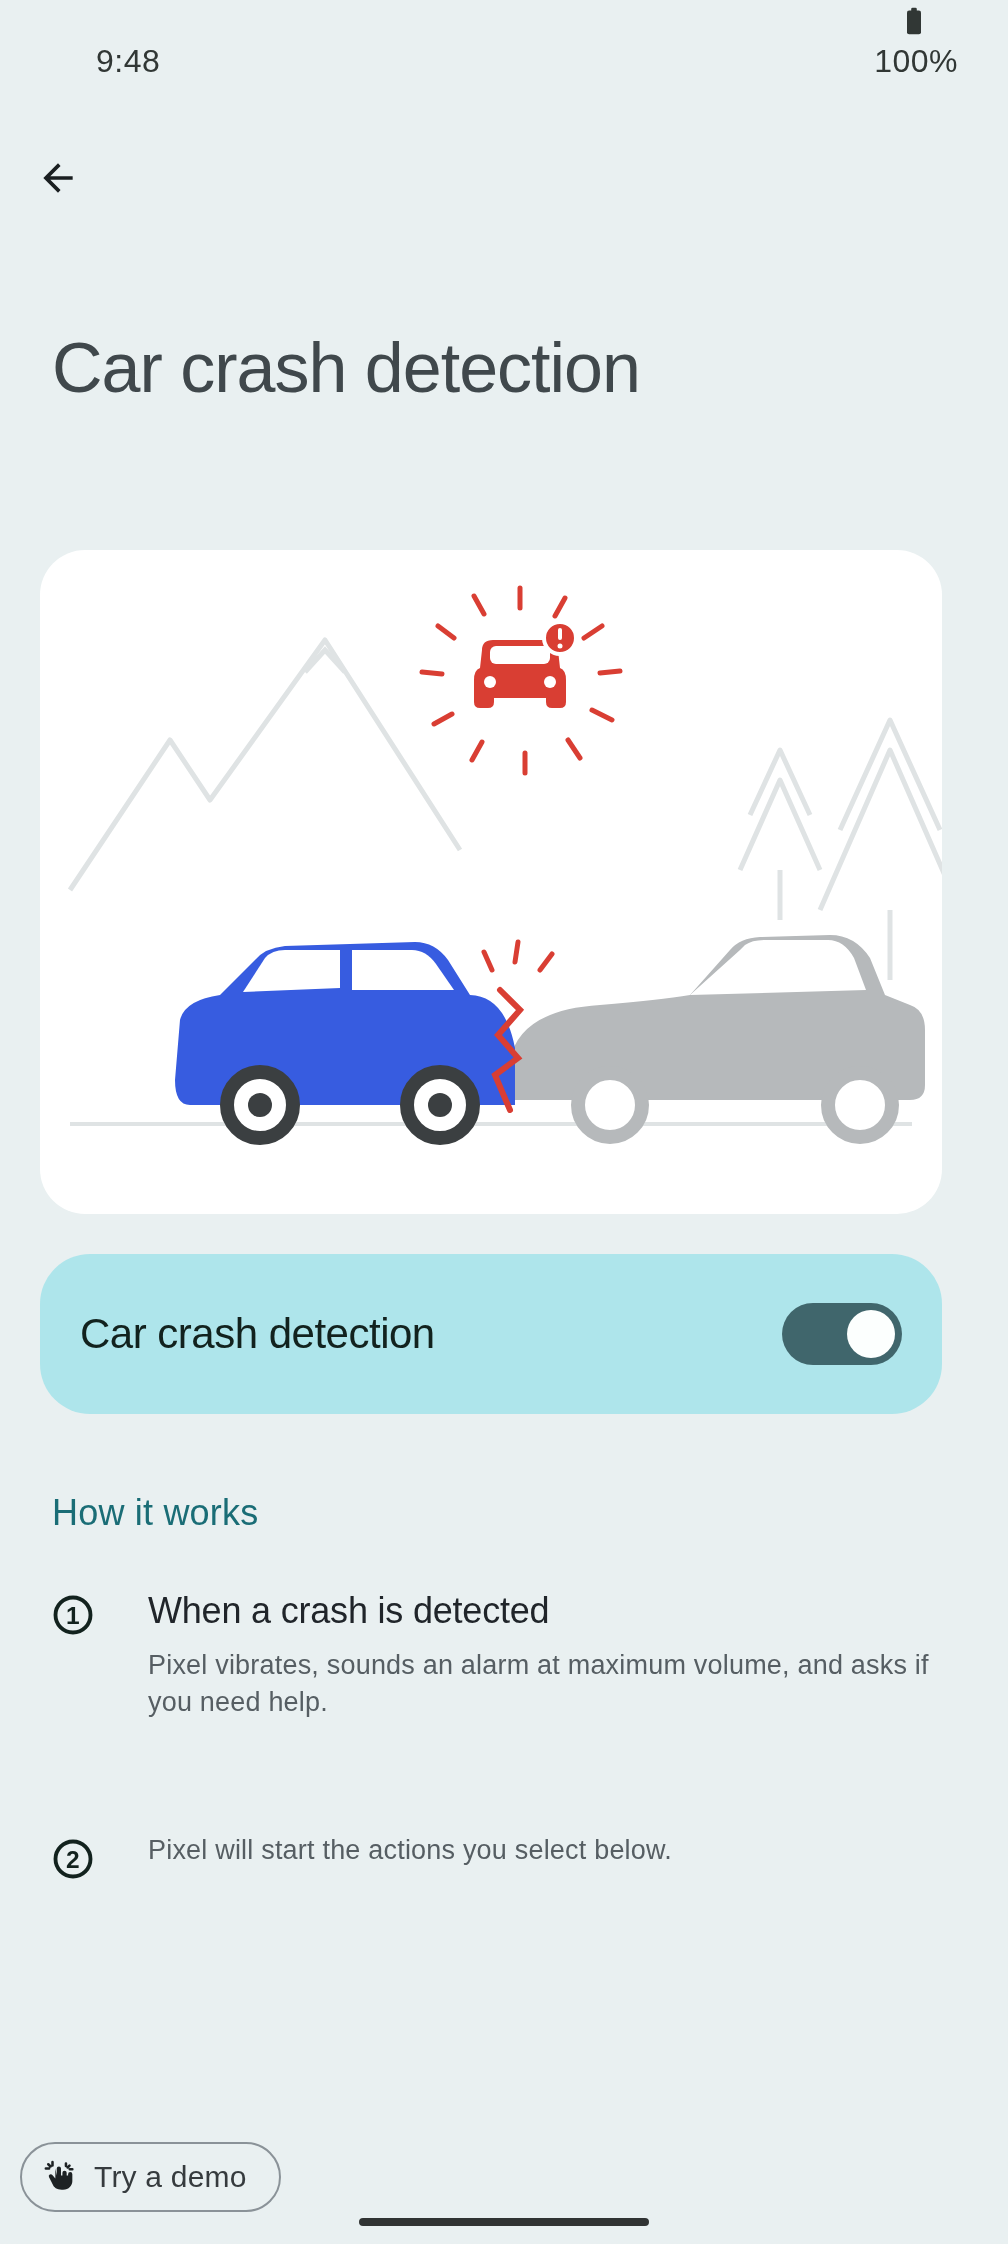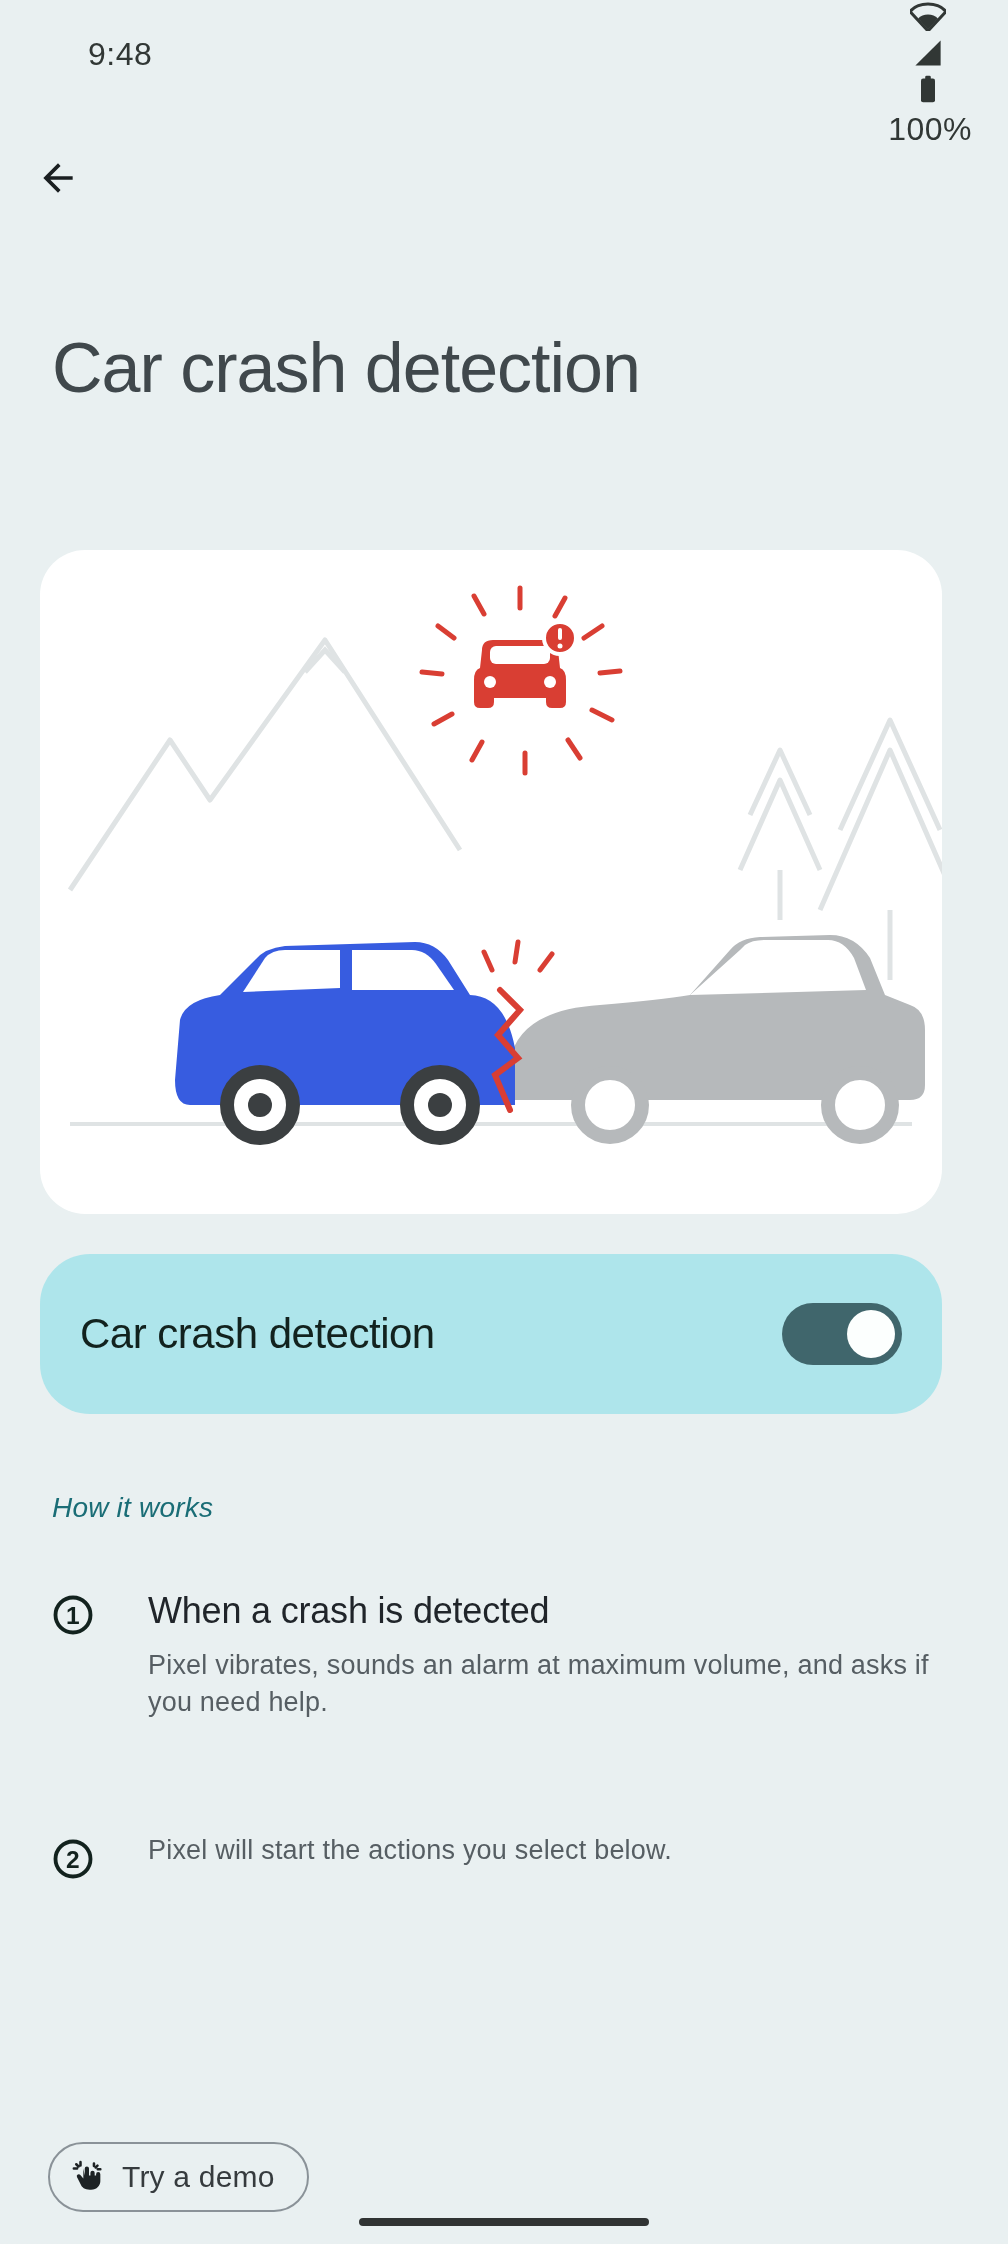--- a/index.html
+++ b/index.html
@@ -21,26 +21,26 @@
     width:1008px;height:2244px;
     background:var(--bg);
     font-family:"Google Sans","Helvetica Neue",Arial,sans-serif;
     color:var(--text-dark);
     letter-spacing:0.2px;
     overflow:hidden;
   }
   
   .status-bar{
     position:absolute;
-    top:0;left:0;right:0;
+    top:0;left:8px;right:0;
     height:80px;
-    padding:28px 36px 0 88px;
+    padding:28px 50px 0 88px;
     display:flex;
     justify-content:space-between;
-    align-items:center;
+    align-items:flex-end;
     box-sizing:border-box;
   }
   .status-time{
     font-size:32px;
     font-weight:500;
     letter-spacing:0.5px;
     color:#313735;
   }
   .status-icons{
     display:flex;
@@ -121,24 +121,23 @@
     width:48px;
     height:48px;
     border-radius:50%;
     background:#fcfffe;
   }
   
   .how-title{
     position:absolute;
     top:1492px;
     left:52px;
-    font-size:28px;
+    font-size:36px;
     font-weight:500;
     color:var(--teal);
-    font-style:italic;
   }
   .step{
     position:absolute;
     left:52px;
     right:52px;
     display:flex;
     gap:54px;
   }
   .step-1{top:1588px;}
   .step-2{top:1832px;}
@@ -160,21 +159,21 @@
   .step-desc{
     font-size:27px;
     font-weight:400;
     color:var(--text-gray);
     line-height:1.38;
   }
   
   .demo-chip{
     position:absolute;
     bottom:32px;
-    left:48px;
+    left:20px;
     height:70px;
     border:2px solid #8a9298;
     border-radius:40px;
     display:flex;
     align-items:center;
     gap:16px;
     padding:0 32px 0 22px;
     box-sizing:border-box;
     background:transparent;
   }

